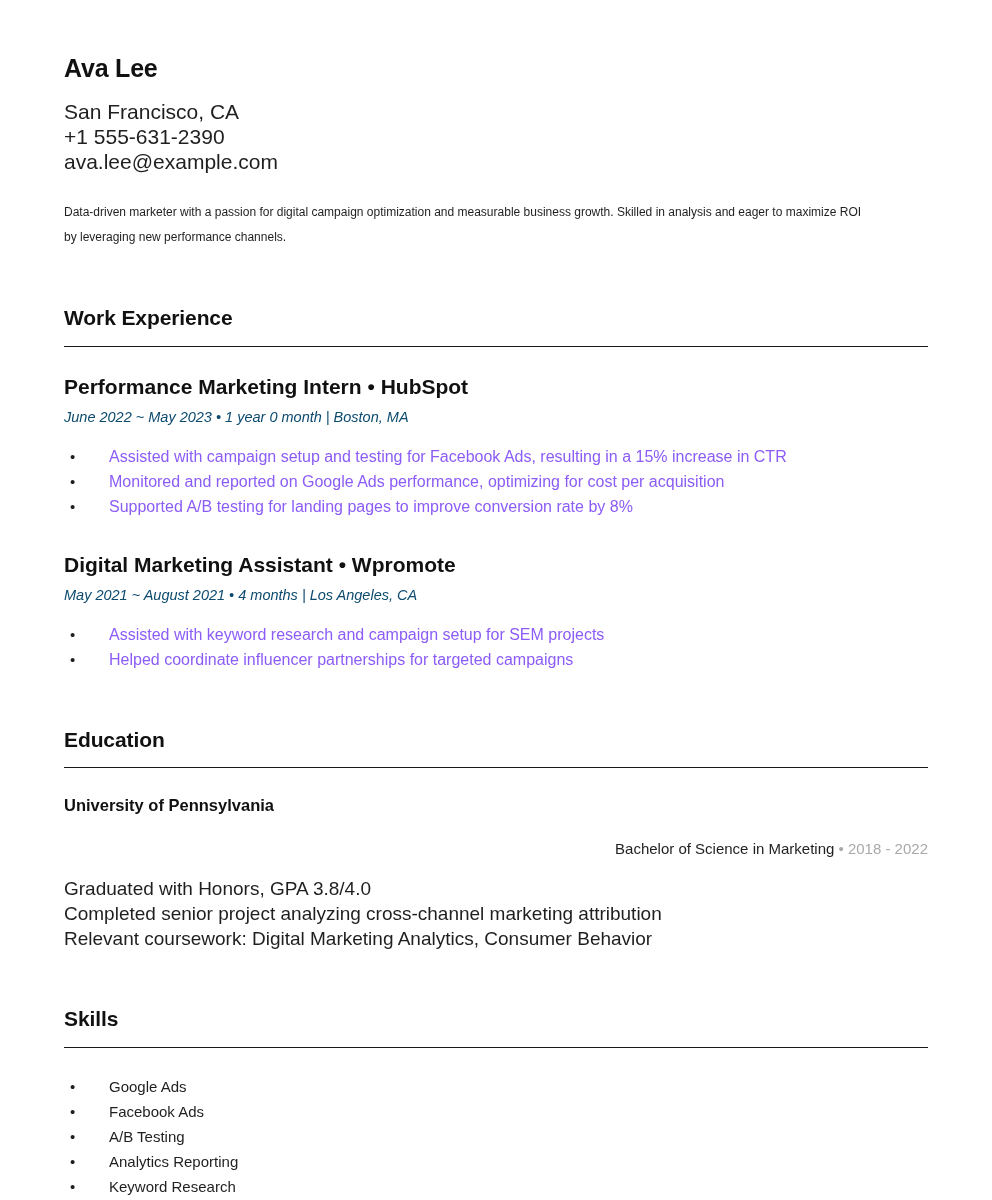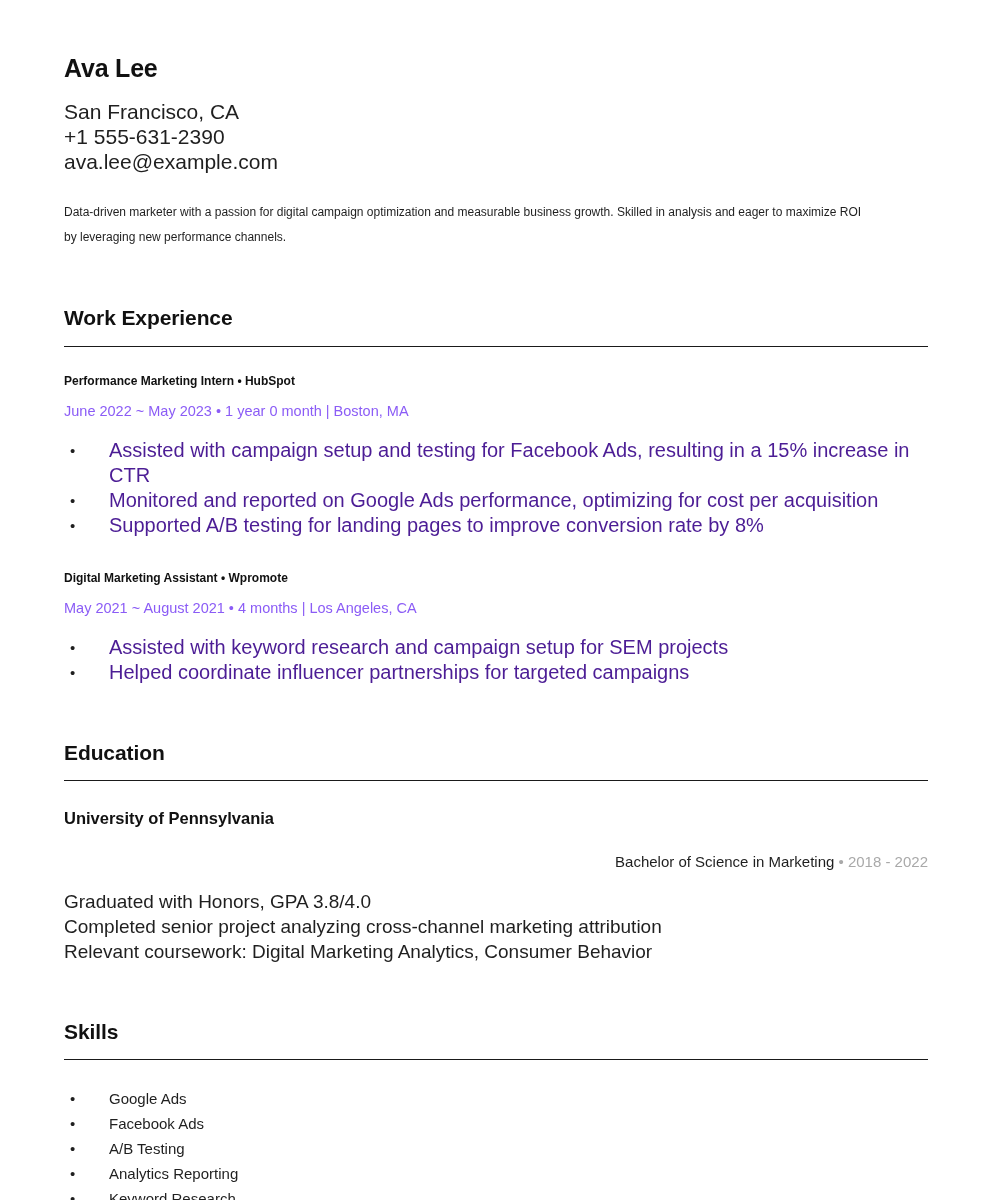--- a/index.html
+++ b/index.html
@@ -66,46 +66,47 @@
   }
 
   
   .entry {
     margin-top: 26px;
   }
   .entry + .entry {
     margin-top: 32px;
   }
   .entry-title {
-    font-size: 12px;
+    font-size: 21px;
     font-weight: bold;
     color: #111111;
     line-height: 1.35;
   }
   .entry-title .sep {
     font-weight: bold;
   }
   .entry-meta {
-    margin-top: 13px;
+    margin-top: 7px;
     font-size: 14.5px;
-    color: #8b5cf6;
+    color: #0c4a6e;
     line-height: 1.3;
+    font-style: italic;
   }
 
   .bullets {
     list-style: none;
     margin: 17px 0 0 0;
     padding: 0;
   }
   .bullets li {
     position: relative;
     padding-left: 45px;
-    font-size: 20px;
-    line-height: 25px;
-    color: #4c1d95;
+    font-size: 16px;
+    line-height: 25px;
+    color: #8b5cf6;
   }
   .bullets li::before {
     content: "\2022";
     position: absolute;
     left: 6px;
     top: 0;
     font-size: 15px;
     line-height: 25px;
     color: #1f1f1f;
   }

